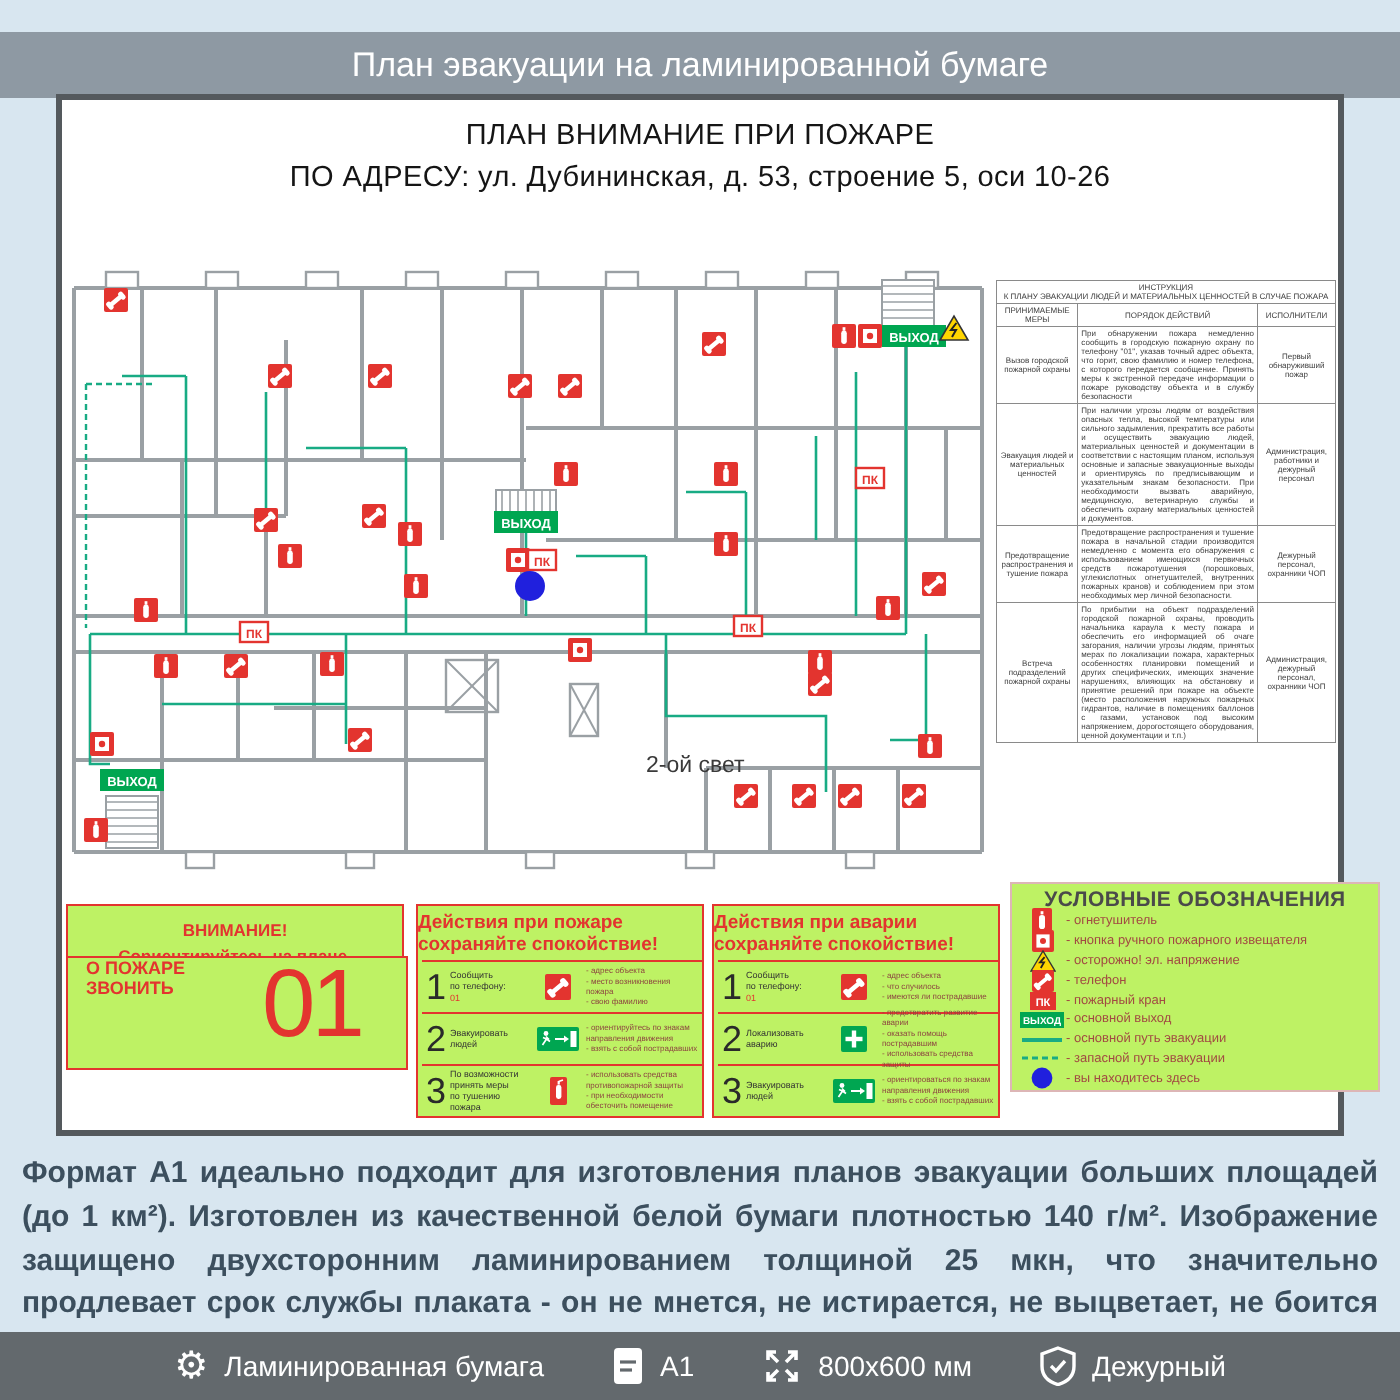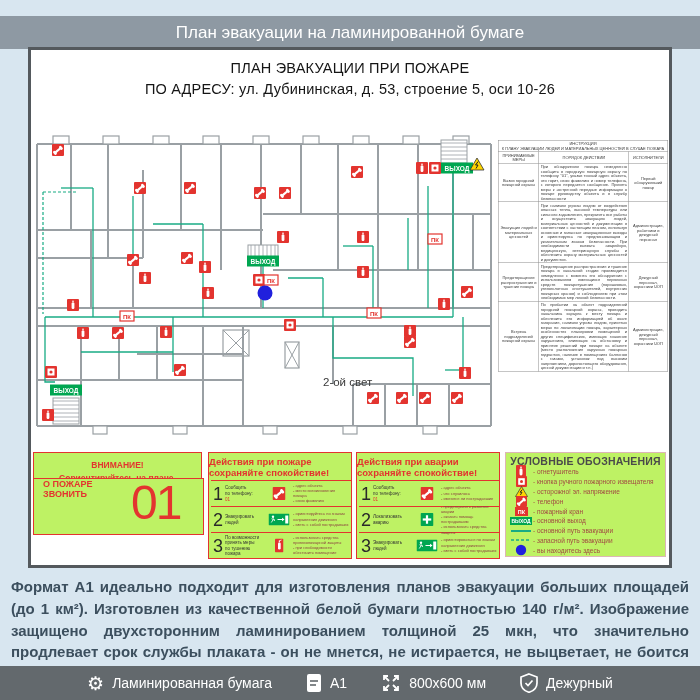--- a/index.html
+++ b/index.html
@@ -33,41 +33,41 @@
   .acthead{color:#e3342f;font-weight:bold;font-size:9.5px;line-height:1.2;
            padding-top:3px;white-space:pre-line;}
   .actrows{position:absolute;left:2px;top:27px;width:280px;height:156px;transform:scale(0.5);
            transform-origin:0 0;}
   .actrow{display:flex;border-top:2px solid #e3342f;height:50px;align-items:center;}
   .actnum{width:28px;font-size:36px;color:#2a2a2a;text-align:center;}
   .actlabel{width:80px;font-size:9px;color:#333;white-space:pre-line;line-height:1.25;}
   .actlabel .accent{color:#e3342f;}
   .acticon{width:56px;display:flex;justify-content:center;align-items:center;}
   .actnotes{width:112px;font-size:8px;color:#8c4540;white-space:pre-line;line-height:1.3;}
-  .legend{left:474px;top:402px;width:161px;height:105px;border:1px solid #ddb6b6;
+  .legend{left:474px;top:391px;width:185px;height:105px;border:1px solid #ddb6b6;
           padding:2px 3px;box-sizing:border-box;}
   .legtitle{font-size:10.5px;color:#4a4a4a;font-weight:bold;text-align:center;letter-spacing:.2px;}
   .legitem{display:flex;align-items:center;height:9.8px;font-size:6.5px;color:#a14a42;}
   .legicon{width:24px;display:flex;justify-content:center;align-items:center;}
   .desc{position:absolute;left:11px;top:576px;width:678px;font-size:15px;font-weight:bold;
         color:#3c4f5e;line-height:1.45;text-align:justify;}
   .footer{position:absolute;left:0;top:666px;width:700px;height:34px;background:#63696d;
           display:flex;align-items:center;justify-content:center;gap:34px;}
   .fitem{display:flex;align-items:center;gap:8px;color:#fff;font-size:14px;}
   .fitem svg,.fitem .uicon{display:block;}
   .uicon{font-size:19px;line-height:1;color:#fff;}
 </style>
 </head>
 <body>
 
 <div class="topbar">План эвакуации на ламинированной бумаге</div>
 
 <div class="poster">
   <div class="ptitle" id="ptitle">
-      <div>ПЛАН ЭВАКУАЦИИ ПРИ ПОЖАРЕ</div>
+      <div>ПЛАН ВНИМАНИЕ ПРИ ПОЖАРЕ</div>
       <div>ПО АДРЕСУ: ул. Дубининская, д. 53, строение 5, оси 10-26</div>
     </div>
   <div class="plan" id="plan"><svg width="462" height="320" viewBox="0 0 462 320" xmlns="http://www.w3.org/2000/svg">
         <line x1="4" y1="18" x2="458" y2="18" stroke="#9aa0a4" stroke-width="2"></line>
         <line x1="4" y1="300" x2="458" y2="300" stroke="#9aa0a4" stroke-width="2"></line>
         <line x1="4" y1="18" x2="4" y2="300" stroke="#9aa0a4" stroke-width="2"></line>
         <line x1="458" y1="18" x2="458" y2="300" stroke="#9aa0a4" stroke-width="2"></line>
         <line x1="4" y1="104" x2="230" y2="104" stroke="#9aa0a4" stroke-width="2"></line>
         <line x1="4" y1="132" x2="110" y2="132" stroke="#9aa0a4" stroke-width="2"></line>
         <line x1="230" y1="88" x2="458" y2="88" stroke="#9aa0a4" stroke-width="2"></line>

